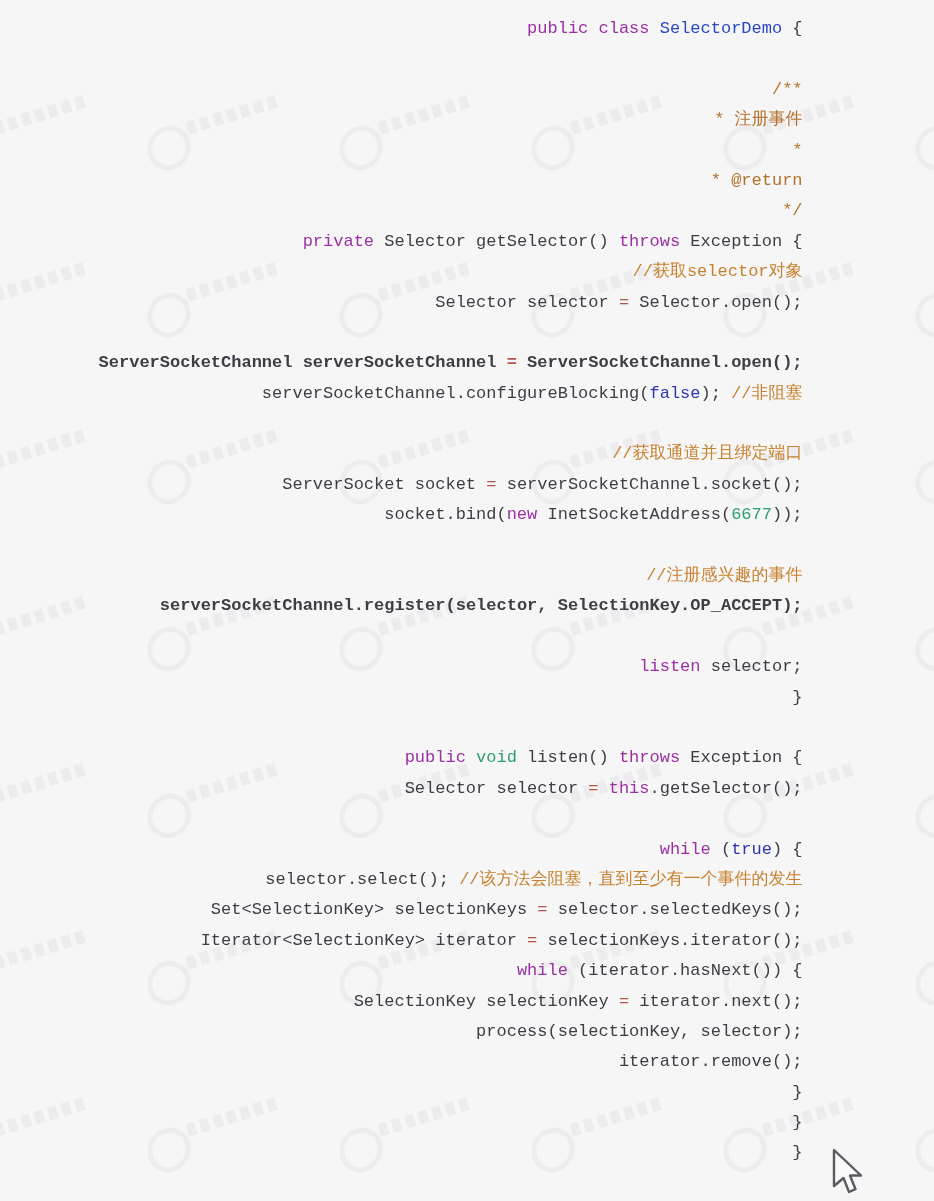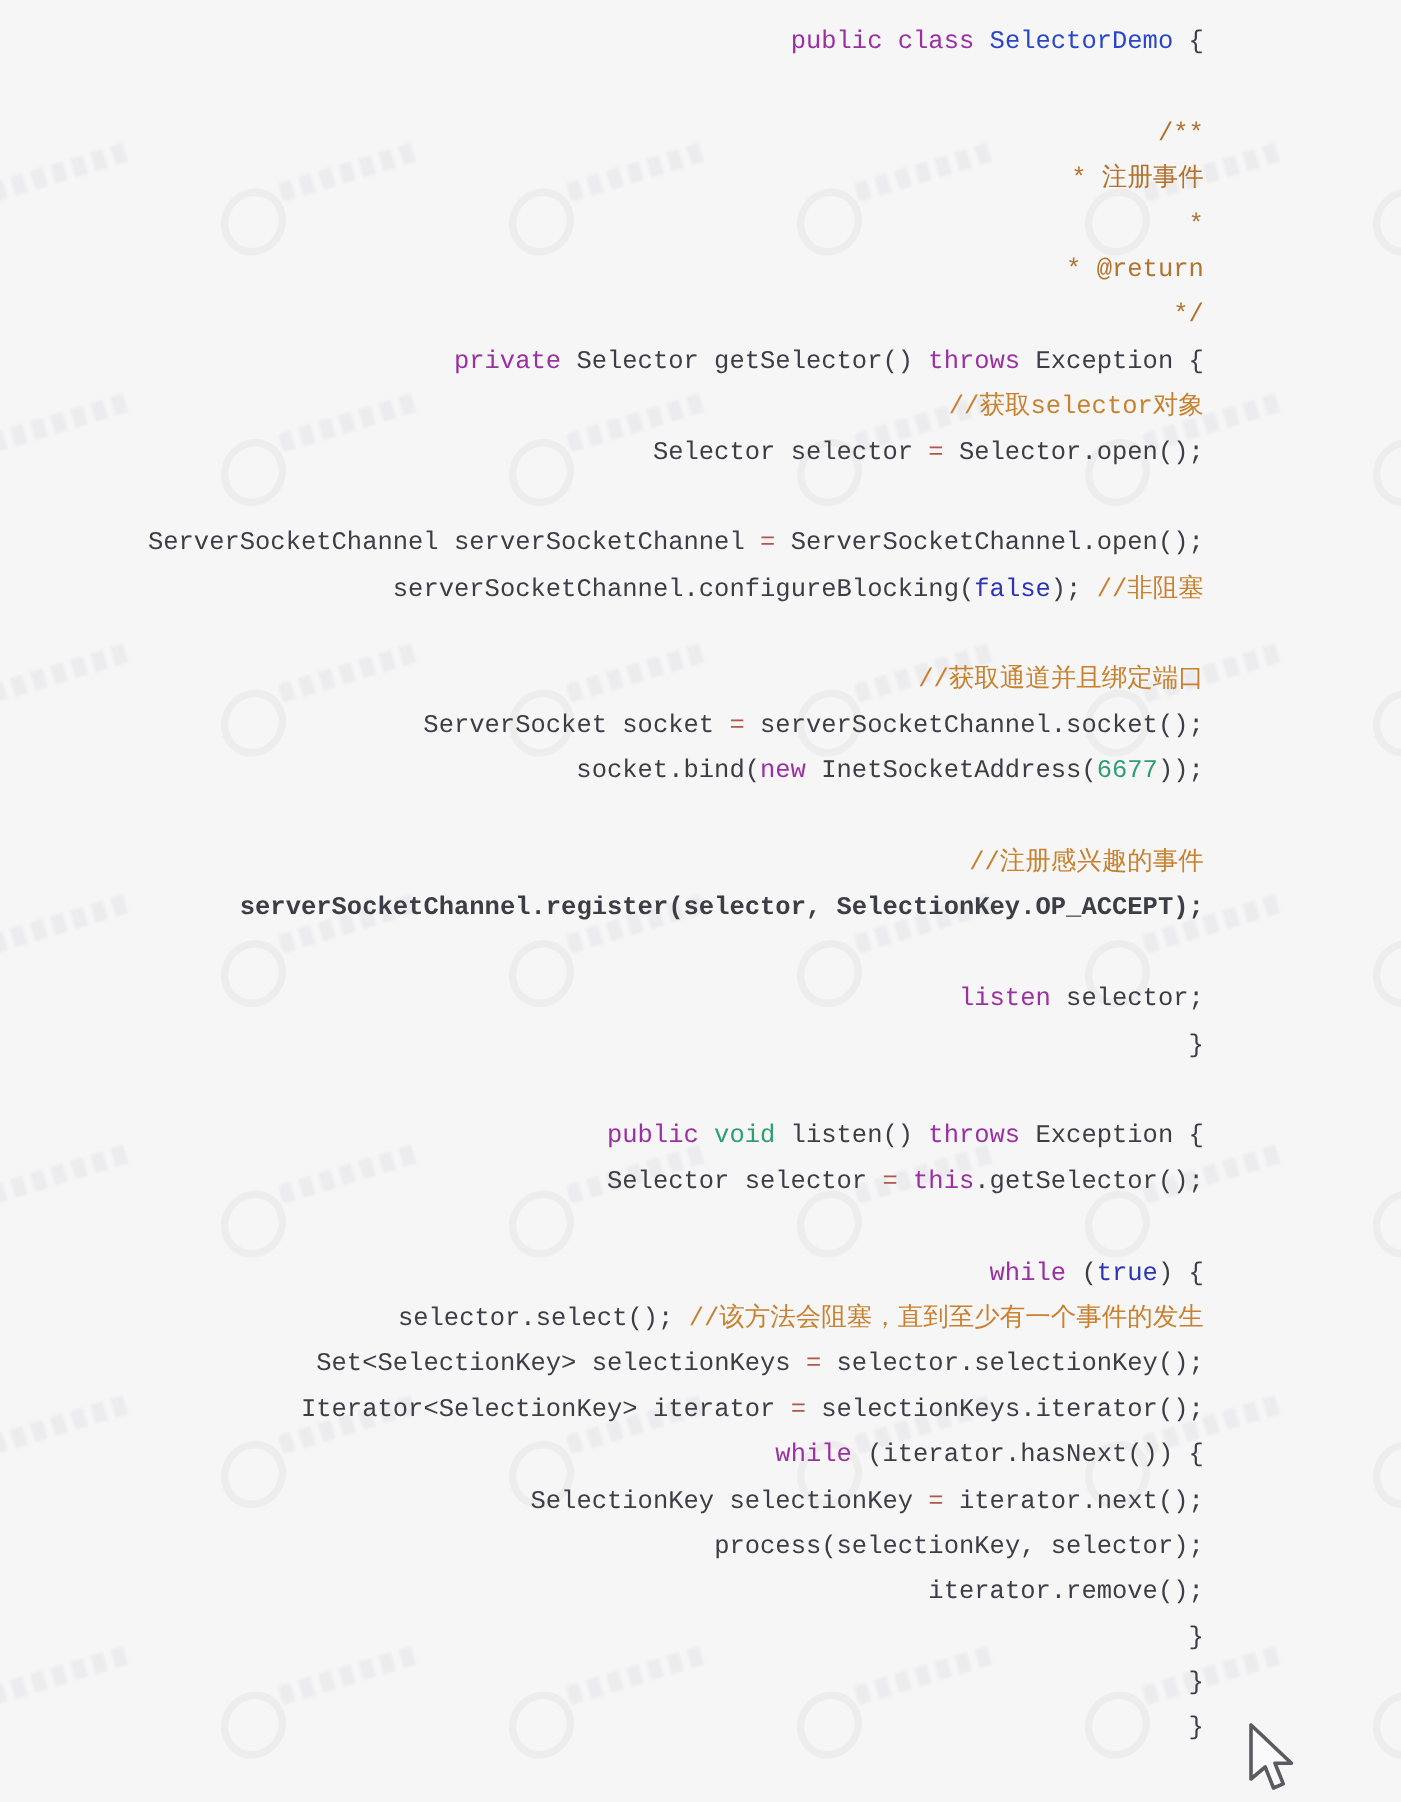--- a/index.html
+++ b/index.html
@@ -219,39 +219,39 @@
     <div class="code-line" style="line-height: 30.4px; height: 30.4px;">&nbsp;</div>
     <div class="code-line" style="line-height: 30.4px; height: 30.4px;"><span class="tk-doc">    /**</span></div>
     <div class="code-line" style="line-height: 30.4px; height: 30.4px;"><span class="tk-doc">     * 注册事件</span></div>
     <div class="code-line" style="line-height: 30.4px; height: 30.4px;"><span class="tk-doc">     *</span></div>
     <div class="code-line" style="line-height: 30.4px; height: 30.4px;"><span class="tk-doc">     * @return</span></div>
     <div class="code-line" style="line-height: 30.4px; height: 30.4px;"><span class="tk-doc">     */</span></div>
     <div class="code-line" style="line-height: 30.4px; height: 30.4px;"><span class="tk-pl">    </span><span class="tk-kw">private</span><span class="tk-pl"> Selector getSelector() </span><span class="tk-kw">throws</span><span class="tk-pl"> Exception {</span></div>
     <div class="code-line" style="line-height: 30.4px; height: 30.4px;"><span class="tk-pl">        </span><span class="tk-cmt">//获取selector对象</span></div>
     <div class="code-line" style="line-height: 30.4px; height: 30.4px;"><span class="tk-pl">        Selector selector </span><span class="tk-op">=</span><span class="tk-pl"> Selector.open();</span></div>
     <div class="code-line" style="line-height: 30.4px; height: 30.4px;">&nbsp;</div>
-    <div class="code-line" style="line-height: 30.4px; height: 30.4px;"><span class="tk-pl">        ServerSocketChannel serverSocketChannel </span><span class="tk-op">=</span><span class="tk-pl"> ServerSocketChannel.open();</span></div>
+    <div class="code-line" style="line-height: 30.4px; height: 30.4px; font-weight: bold;"><span class="tk-pl">        ServerSocketChannel serverSocketChannel </span><span class="tk-op">=</span><span class="tk-pl"> ServerSocketChannel.open();</span></div>
     <div class="code-line" style="line-height: 30.4px; height: 30.4px;"><span class="tk-pl">        serverSocketChannel.configureBlocking(</span><span class="tk-lit">false</span><span class="tk-pl">); </span><span class="tk-cmt">//非阻塞</span></div>
     <div class="code-line" style="line-height: 30.4px; height: 30.4px;">&nbsp;</div>
     <div class="code-line" style="line-height: 30.4px; height: 30.4px;"><span class="tk-pl">        </span><span class="tk-cmt">//获取通道并且绑定端口</span></div>
     <div class="code-line" style="line-height: 30.4px; height: 30.4px;"><span class="tk-pl">        ServerSocket socket </span><span class="tk-op">=</span><span class="tk-pl"> serverSocketChannel.socket();</span></div>
     <div class="code-line" style="line-height: 30.4px; height: 30.4px;"><span class="tk-pl">        socket.bind(</span><span class="tk-kw">new</span><span class="tk-pl"> InetSocketAddress(</span><span class="tk-num">6677</span><span class="tk-pl">));</span></div>
     <div class="code-line" style="line-height: 30.4px; height: 30.4px;">&nbsp;</div>
     <div class="code-line" style="line-height: 30.4px; height: 30.4px;"><span class="tk-pl">        </span><span class="tk-cmt">//注册感兴趣的事件</span></div>
     <div class="code-line" style="line-height: 30.4px; height: 30.4px; font-weight: bold;"><span class="tk-pl">        serverSocketChannel.register(selector, SelectionKey.OP_ACCEPT);</span></div>
     <div class="code-line" style="line-height: 30.4px; height: 30.4px;">&nbsp;</div>
     <div class="code-line" style="line-height: 30.4px; height: 30.4px;"><span class="tk-pl">        </span><span class="tk-kw">listen</span><span class="tk-pl"> selector;</span></div>
     <div class="code-line" style="line-height: 30.4px; height: 30.4px;"><span class="tk-pl">    }</span></div>
     <div class="code-line" style="line-height: 30.4px; height: 30.4px;">&nbsp;</div>
     <div class="code-line" style="line-height: 30.4px; height: 30.4px;"><span class="tk-pl">    </span><span class="tk-kw">public</span><span class="tk-pl"> </span><span class="tk-type">void</span><span class="tk-pl"> listen() </span><span class="tk-kw">throws</span><span class="tk-pl"> Exception {</span></div>
     <div class="code-line" style="line-height: 30.4px; height: 30.4px;"><span class="tk-pl">        Selector selector </span><span class="tk-op">=</span><span class="tk-pl"> </span><span class="tk-kw">this</span><span class="tk-pl">.getSelector();</span></div>
     <div class="code-line" style="line-height: 30.4px; height: 30.4px;">&nbsp;</div>
     <div class="code-line" style="line-height: 30.4px; height: 30.4px;"><span class="tk-pl">        </span><span class="tk-kw">while</span><span class="tk-pl"> (</span><span class="tk-lit">true</span><span class="tk-pl">) {</span></div>
     <div class="code-line" style="line-height: 30.4px; height: 30.4px;"><span class="tk-pl">            selector.select(); </span><span class="tk-cmt">//该方法会阻塞，直到至少有一个事件的发生</span></div>
-    <div class="code-line" style="line-height: 30.4px; height: 30.4px;"><span class="tk-pl">            Set&lt;SelectionKey&gt; selectionKeys </span><span class="tk-op">=</span><span class="tk-pl"> selector.selectionKey();</span></div>
+    <div class="code-line" style="line-height: 30.4px; height: 30.4px;"><span class="tk-pl">            Set&lt;SelectionKey&gt; selectionKeys </span><span class="tk-op">=</span><span class="tk-pl"> selector.selectedKeys();</span></div>
     <div class="code-line" style="line-height: 30.4px; height: 30.4px;"><span class="tk-pl">            Iterator&lt;SelectionKey&gt; iterator </span><span class="tk-op">=</span><span class="tk-pl"> selectionKeys.iterator();</span></div>
     <div class="code-line" style="line-height: 30.4px; height: 30.4px;"><span class="tk-pl">            </span><span class="tk-kw">while</span><span class="tk-pl"> (iterator.hasNext()) {</span></div>
     <div class="code-line" style="line-height: 30.4px; height: 30.4px;"><span class="tk-pl">                SelectionKey selectionKey </span><span class="tk-op">=</span><span class="tk-pl"> iterator.next();</span></div>
     <div class="code-line" style="line-height: 30.4px; height: 30.4px;"><span class="tk-pl">                process(selectionKey, selector);</span></div>
     <div class="code-line" style="line-height: 30.4px; height: 30.4px;"><span class="tk-pl">                iterator.remove();</span></div>
     <div class="code-line" style="line-height: 30.4px; height: 30.4px;"><span class="tk-pl">            }</span></div>
     <div class="code-line" style="line-height: 30.4px; height: 30.4px;"><span class="tk-pl">        }</span></div>
     <div class="code-line" style="line-height: 30.4px; height: 30.4px;"><span class="tk-pl">    }</span></div>
   </div>
 

